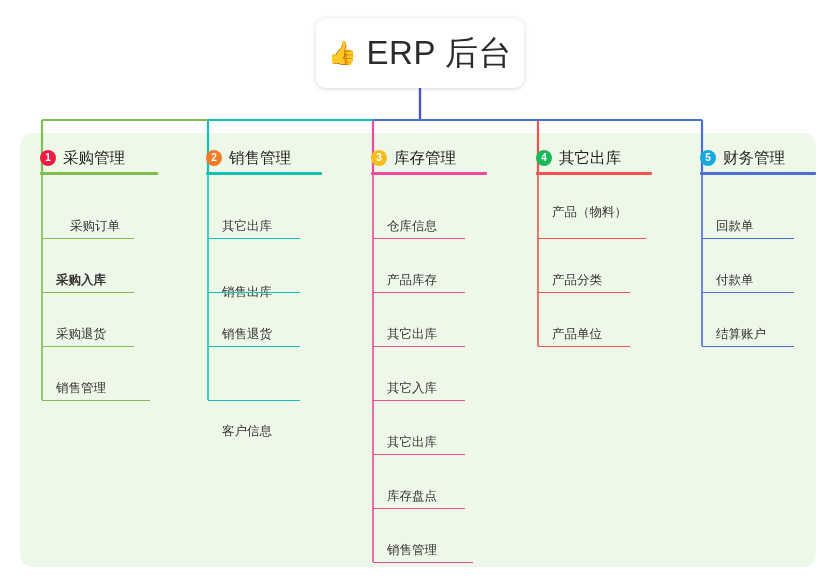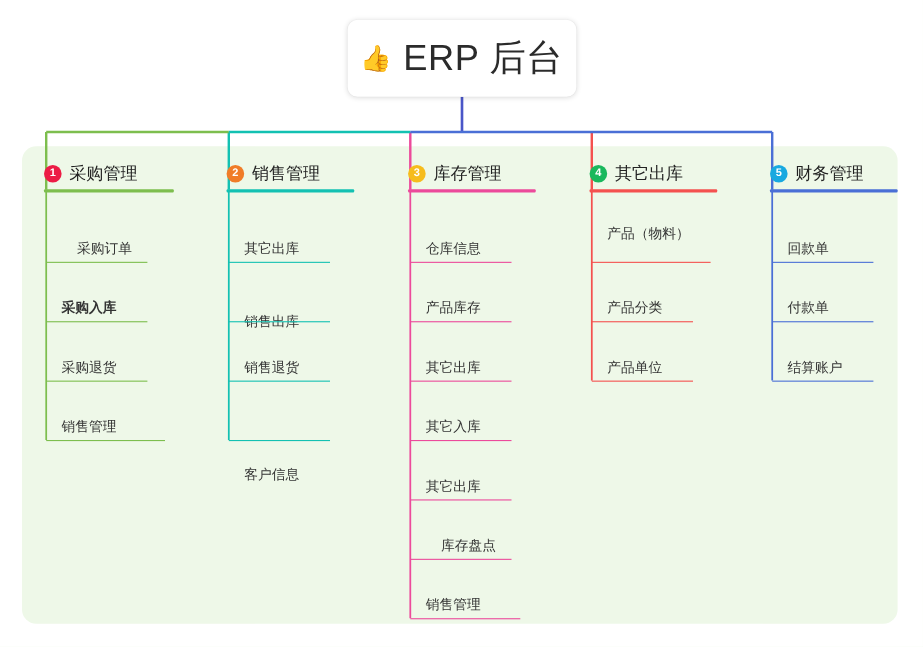--- a/index.html
+++ b/index.html
@@ -135,21 +135,21 @@
           <div class="item-label" style="left: 26px; top: 38px;">仓库信息</div>
           <div class="item-rule" style="left: 12px; top: 58px; width: 92px; background: rgb(236, 74, 155);"></div>
           <div class="item-label" style="left: 26px; top: 92px;">产品库存</div>
           <div class="item-rule" style="left: 12px; top: 112px; width: 92px; background: rgb(236, 74, 155);"></div>
           <div class="item-label" style="left: 26px; top: 146px;">其它出库</div>
           <div class="item-rule" style="left: 12px; top: 166px; width: 92px; background: rgb(236, 74, 155);"></div>
           <div class="item-label" style="left: 26px; top: 200px;">其它入库</div>
           <div class="item-rule" style="left: 12px; top: 220px; width: 92px; background: rgb(236, 74, 155);"></div>
           <div class="item-label" style="left: 26px; top: 254px;">其它出库</div>
           <div class="item-rule" style="left: 12px; top: 274px; width: 92px; background: rgb(236, 74, 155);"></div>
-          <div class="item-label" style="left: 40px; top: 308px;">库存盘点</div>
+          <div class="item-label" style="left: 26px; top: 308px;">库存盘点</div>
           <div class="item-rule" style="left: 12px; top: 328px; width: 92px; background: rgb(236, 74, 155);"></div>
           <div class="item-label" style="left: 26px; top: 362px;">销售管理</div>
           <div class="item-rule" style="left: 12px; top: 382px; width: 100px; background: rgb(236, 74, 155);"></div>
         </div>
       </div>
       <div class="col" style="left: 526px;">
         <div class="col-head">
           <span class="badge" style="background: rgb(25, 184, 92);">4</span>
           <span class="col-title">其它出库</span>
         </div>

